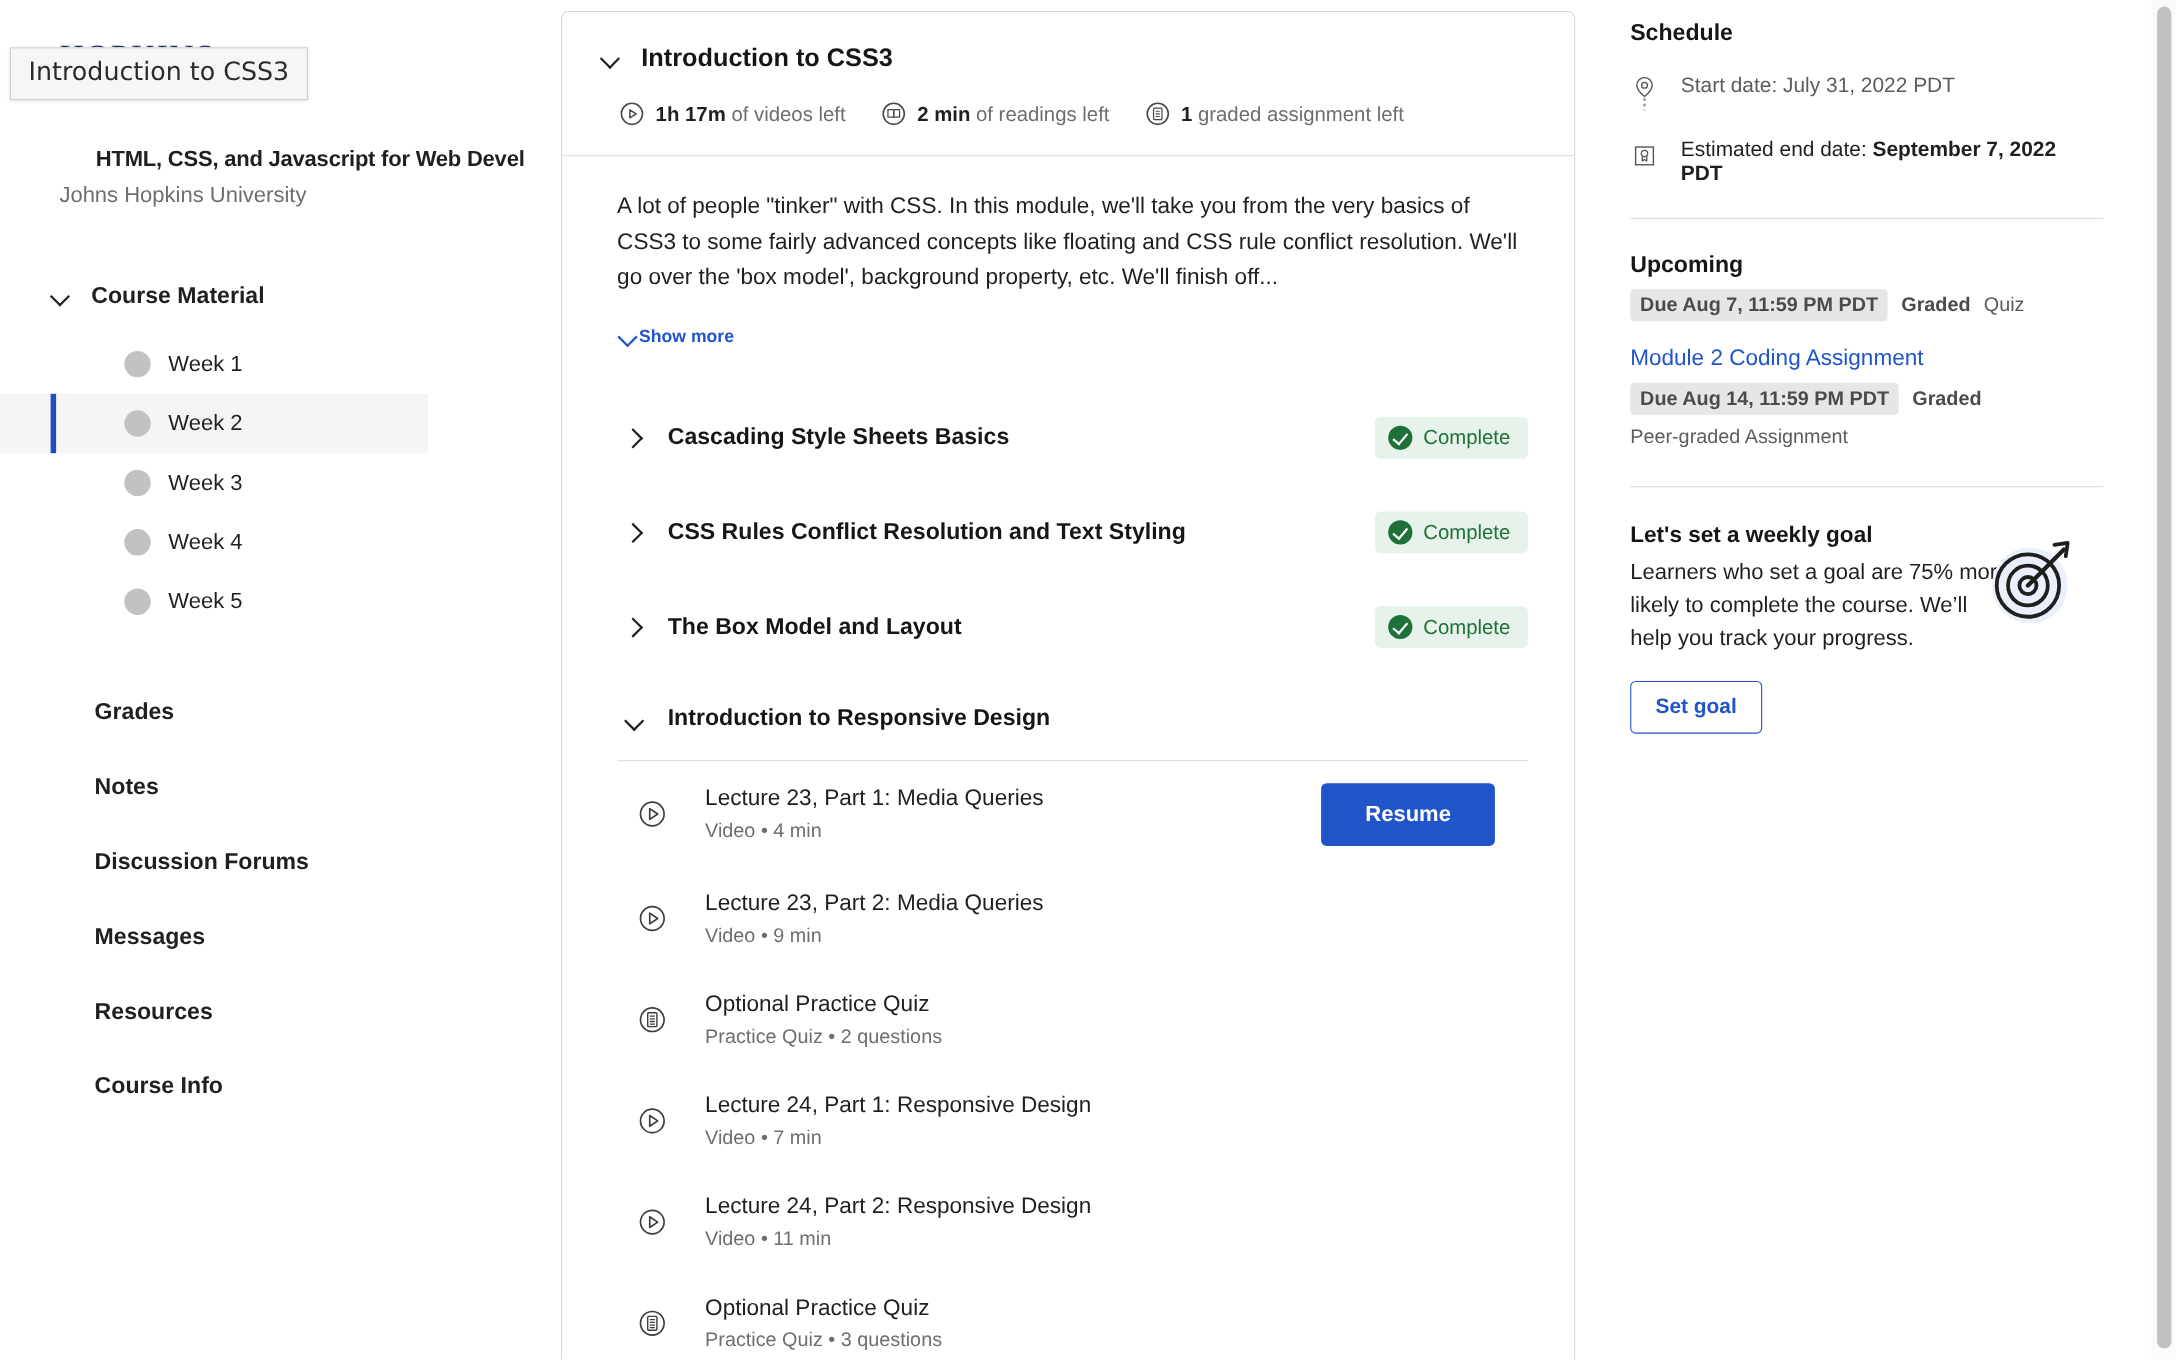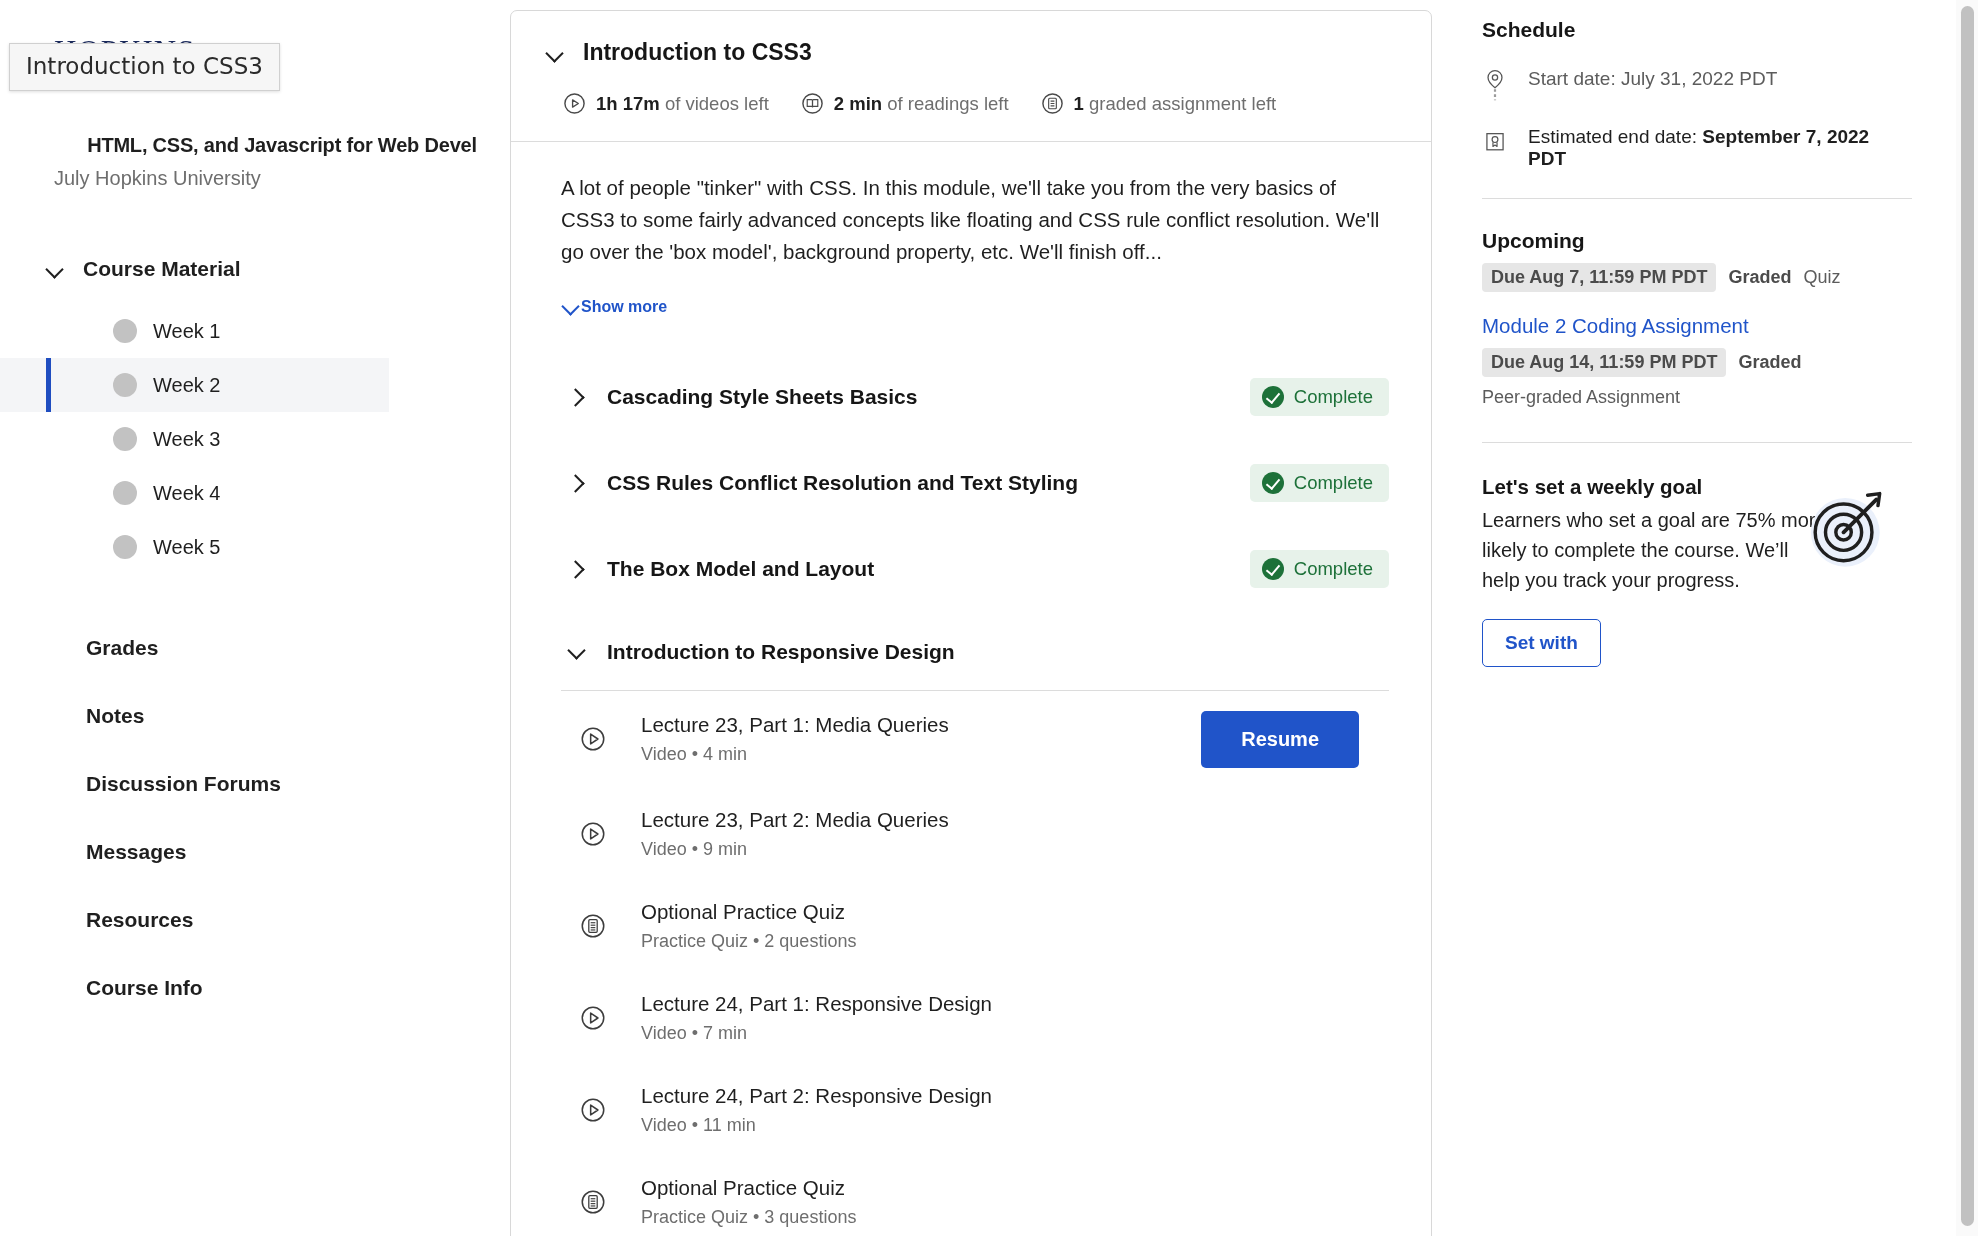--- a/index.html
+++ b/index.html
@@ -121,21 +121,21 @@
     position: relative; flex: 0 0 22px;
   }
   .check::after {
     content: ""; position: absolute; left: 7px; top: 4px;
     width: 6px; height: 11px;
     border-right: 2.4px solid #fff; border-bottom: 2.4px solid #fff;
     transform: rotate(40deg);
   }
 
   .section2 { margin-top: 28px; }
-  .section2-head { display: flex; align-items: flex-start; gap: 20px; padding-left: 6px; }
+  .section2-head { display: flex; align-items: flex-end; gap: 20px; padding-left: 6px; }
   .section2-title { font-size: 21px; font-weight: 700; color: #161616; }
   .rule { height: 1px; background: #dcdcdc; margin: 26px 0 0 0; }
 
   .items { }
   .item-row { display: flex; align-items: center; gap: 34px; padding: 20px 0 20px 18px; position: relative; cursor: pointer; }
   .item-ico { width: 28px; height: 28px; flex: 0 0 28px; }
   .item-text { flex: 1; }
   .item-name { font-size: 20.5px; color: #1f1f1f; }
   .item-sub { font-size: 18px; color: #6e6e6e; margin-top: 7px; }
   .resume-btn {
@@ -186,21 +186,21 @@
   <aside class="sidebar">
 
     <div class="logo-wrap">
       <div class="jhu-logo">
         <div class="l1">HOPKINS</div>
         <div class="l2">UNIVERSITY</div>
       </div>
     </div>
 
     <div class="course-title">HTML, CSS, and Javascript for Web Devel</div>
-    <div class="course-org">July Hopkins University</div>
+    <div class="course-org">Johns Hopkins University</div>
 
     <nav class="nav">
       <div class="nav-section-head">
         <span class="chev"></span>
         <span>Course Material</span>
       </div>
 
       <div class="week-list">
         <div class="week-item">
           <span class="dot"></span>
@@ -456,21 +456,21 @@
           <span class="graded">Graded</span>
         </div>
         <div class="ptype">Peer-graded Assignment</div>
       </div>
 
       <div class="hr"></div>
 
       <div class="goal">
         <div class="goal-h">Let's set a weekly goal</div>
         <div class="goal-p">Learners who set a goal are 75% more likely to complete the course. We’ll help you track your progress.</div>
-        <button class="set-goal">Set with</button>
+        <button class="set-goal">Set goal</button>
 
         <svg class="target-ico" viewBox="0 0 100 100">
           <circle cx="48" cy="55" r="40" fill="#eaf0fb"></circle>
           <circle cx="46" cy="55" r="33" fill="none" stroke="#1f1f1f" stroke-width="4"></circle>
           <circle cx="46" cy="55" r="21" fill="none" stroke="#1f1f1f" stroke-width="4"></circle>
           <circle cx="46" cy="55" r="9" fill="none" stroke="#1f1f1f" stroke-width="4"></circle>
           <line x1="46" y1="55" x2="84" y2="17" stroke="#1f1f1f" stroke-width="4.5" stroke-linecap="round"></line>
           <path d="M74 12 L88 10 L86 24" fill="none" stroke="#1f1f1f" stroke-width="4" stroke-linejoin="round" stroke-linecap="round"></path>
         </svg>
       </div>

